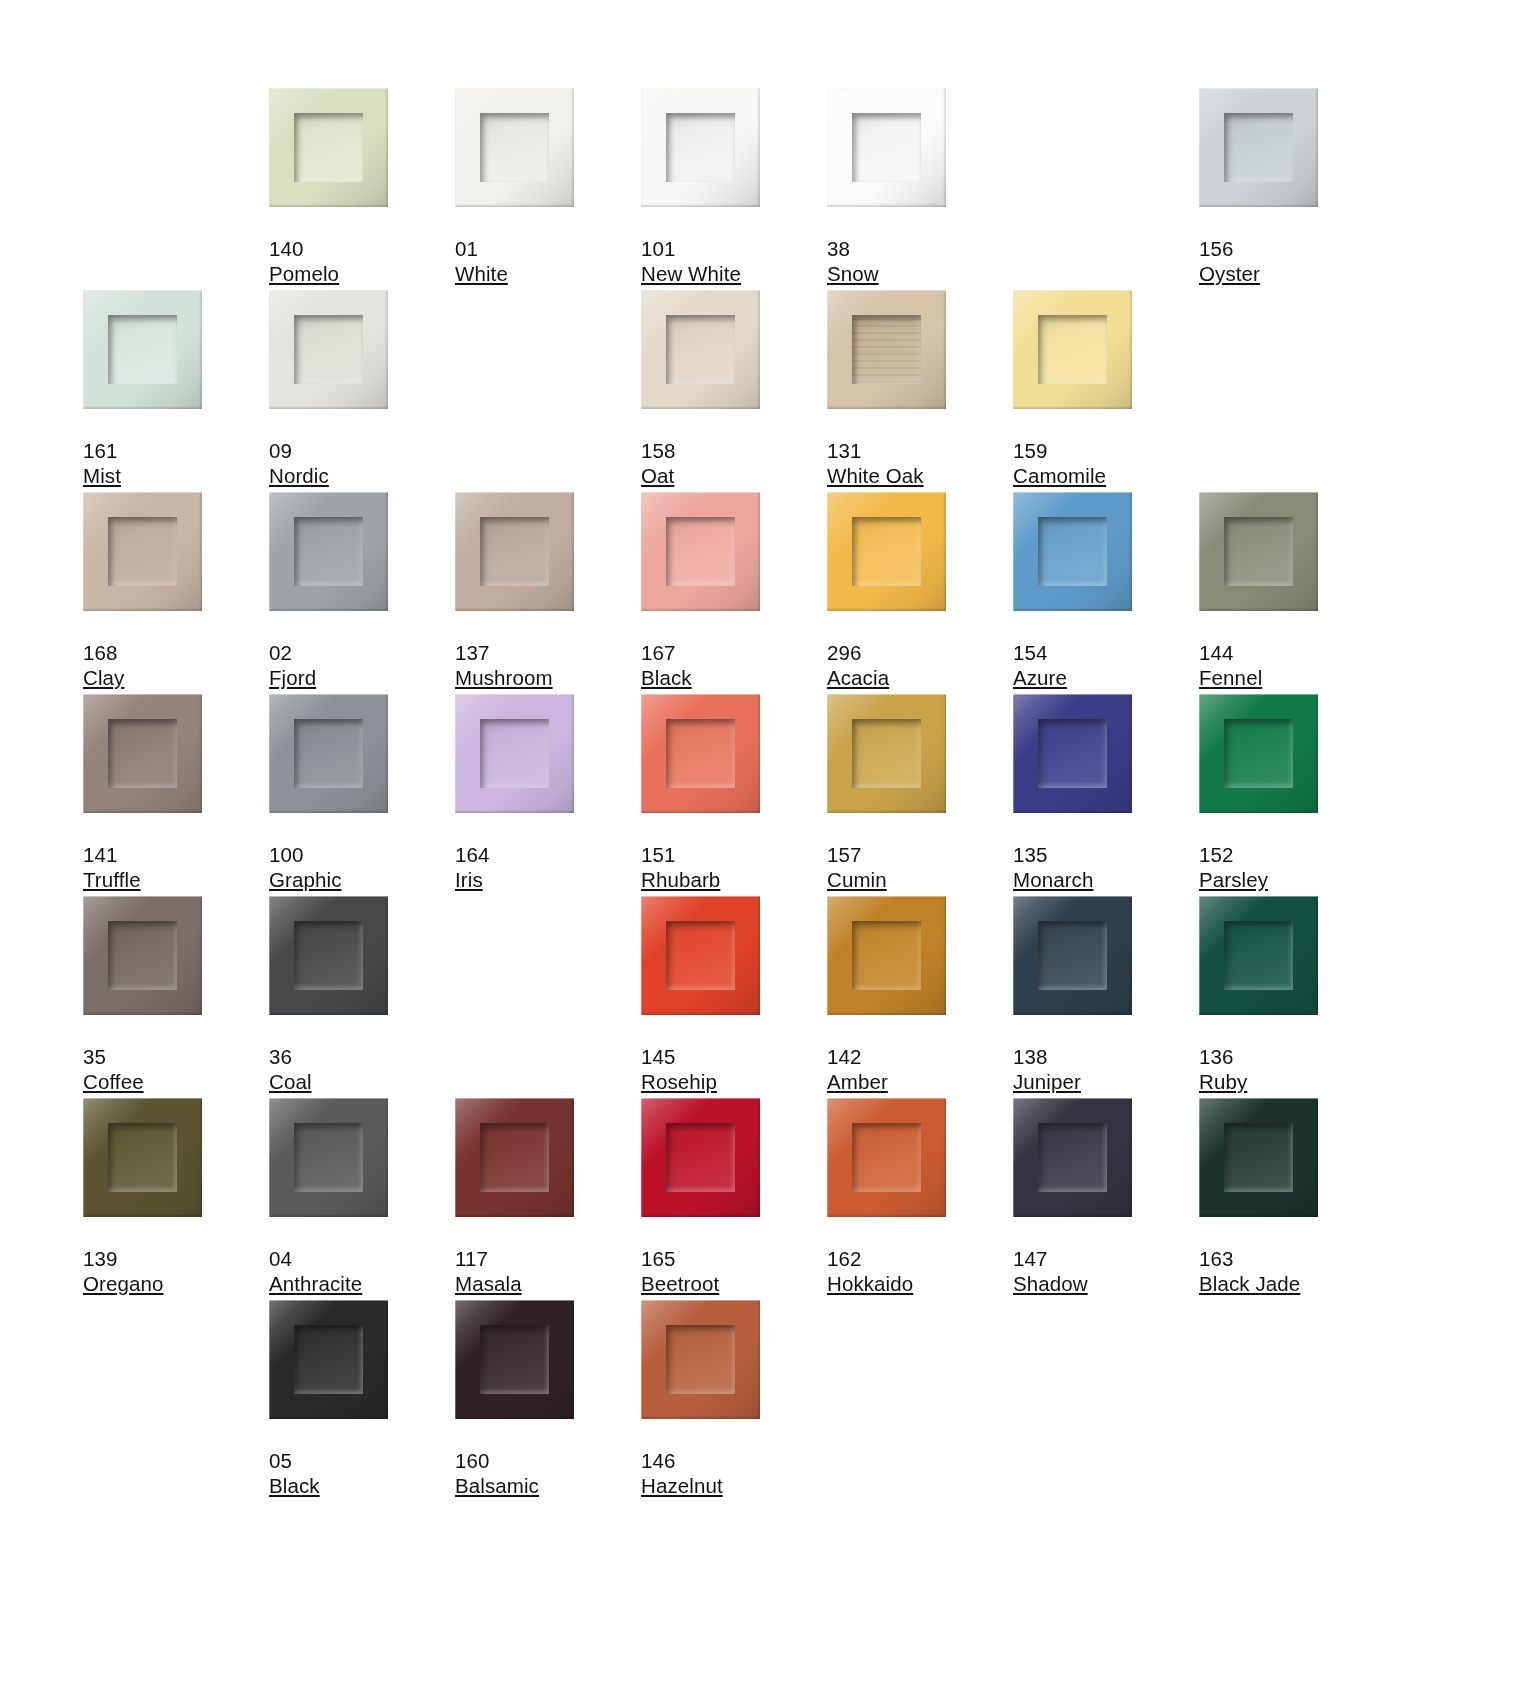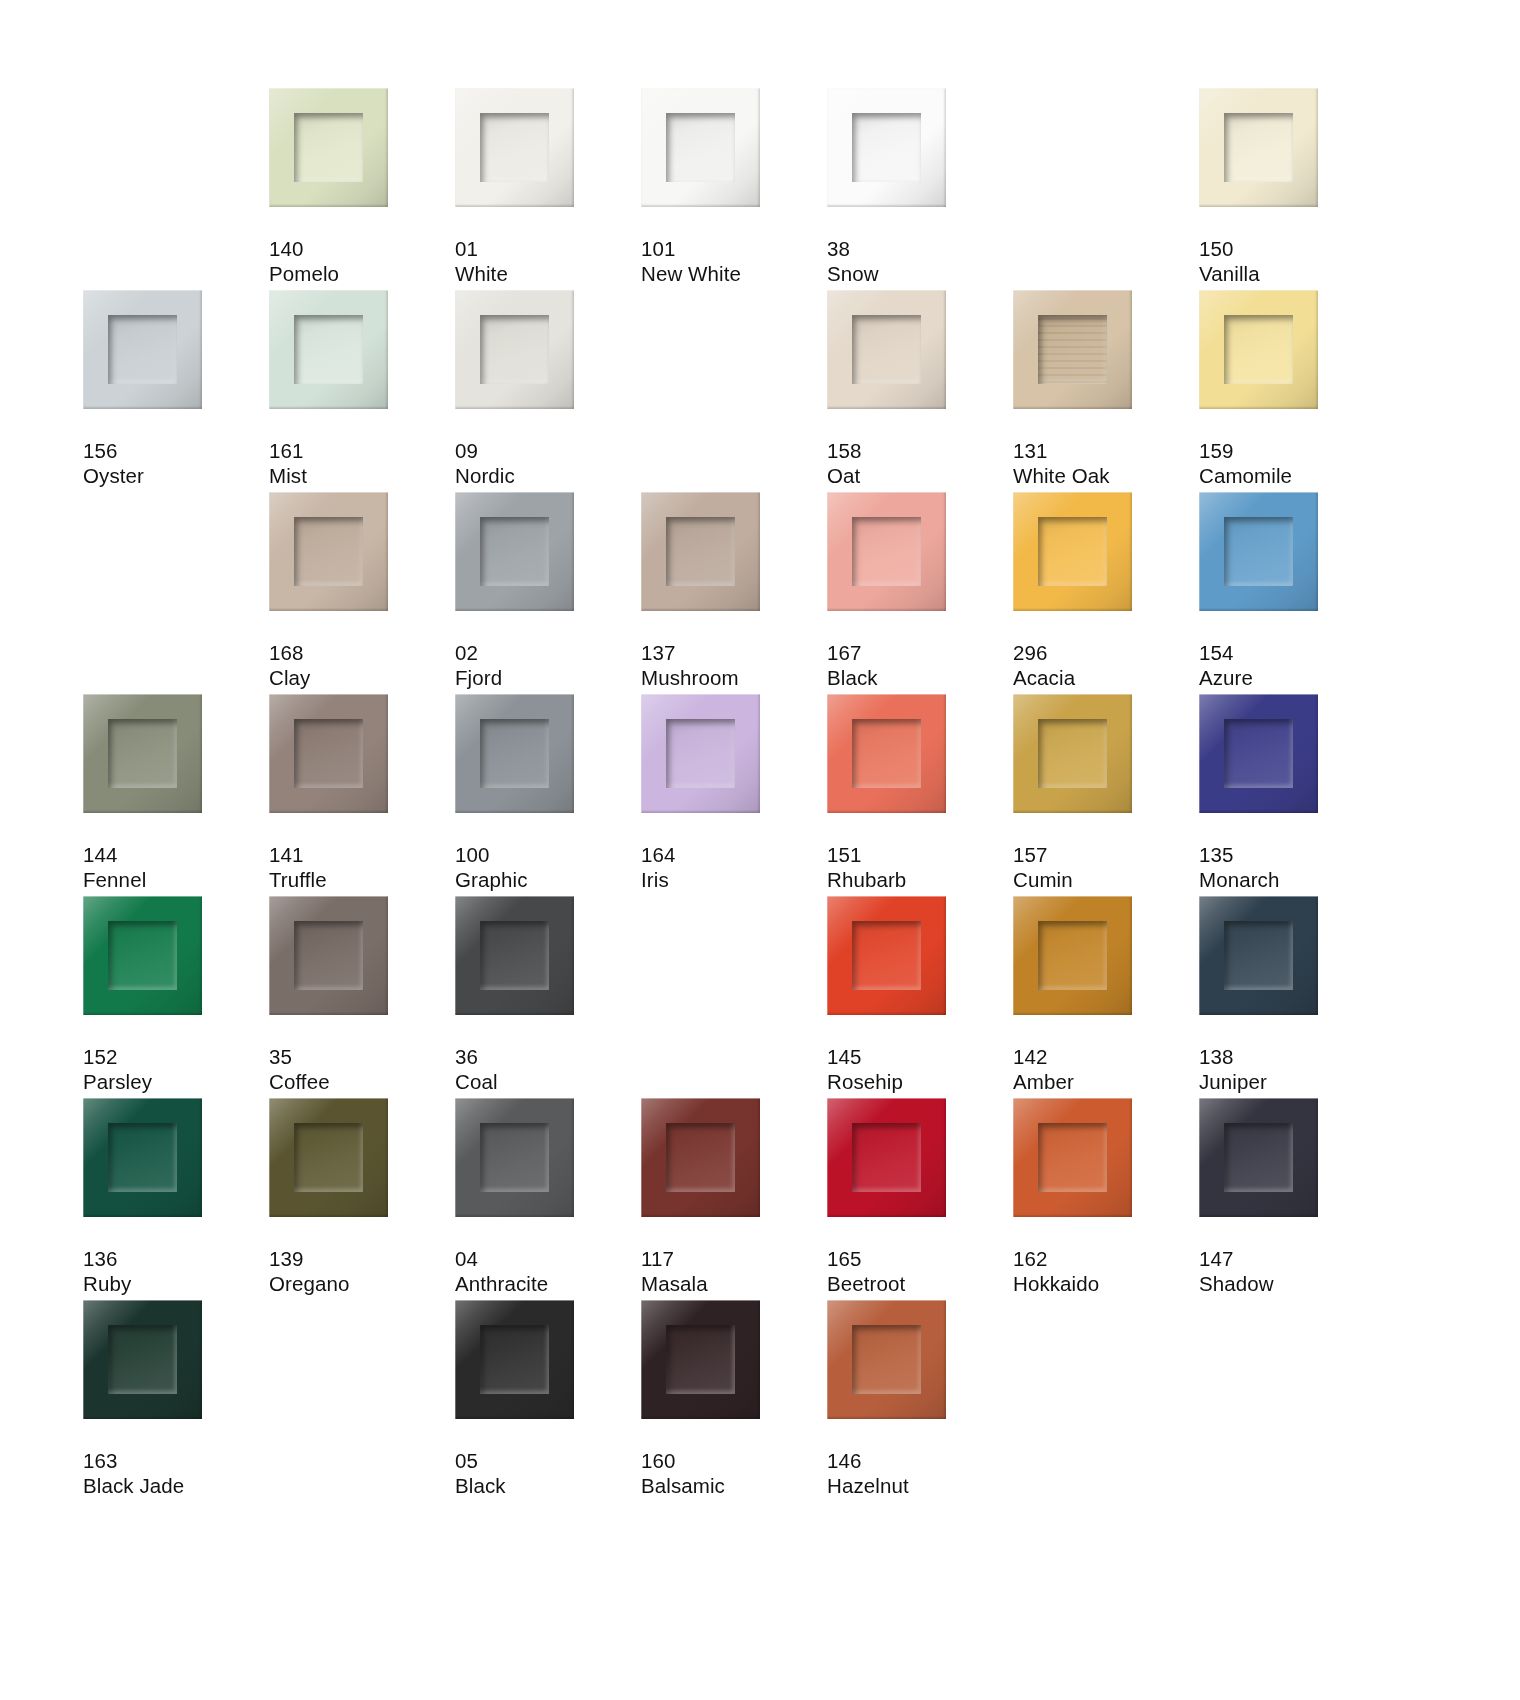--- a/index.html
+++ b/index.html
@@ -143,21 +143,21 @@
     position:absolute;
     left:0;
     top:148px;
     width:180px;
     color:#121212;
     font-size:20.5px;
     line-height:25px;
     letter-spacing:0.1px;
   }
   .code{display:block;}
-  .name{display:block;}
+  .name{display:block;text-decoration:underline;}
 </style>
 </head>
 <body>
 
 <div id="sheet">
   <div id="grid">
       <div class="cell empty"></div>
       <div class="cell">
         <div class="swatch">
           <div class="frame" style="background: rgb(217, 224, 192);">
@@ -198,31 +198,20 @@
           </div>
         </div>
         <div class="labels">
           <span class="code">38</span>
           <span class="name">Snow</span>
         </div>
       </div>
       <div class="cell empty"></div>
       <div class="cell">
         <div class="swatch">
-          <div class="frame" style="background: rgb(241, 234, 208);">
-            <div class="panel" style="background-color: rgb(243, 238, 217);"></div>
-          </div>
-        </div>
-        <div class="labels">
-          <span class="code">150</span>
-          <span class="name">Vanilla</span>
-        </div>
-      </div>
-      <div class="cell">
-        <div class="swatch">
           <div class="frame" style="background: rgb(204, 210, 213);">
             <div class="panel" style="background-color: rgb(201, 208, 212);"></div>
           </div>
         </div>
         <div class="labels">
           <span class="code">156</span>
           <span class="name">Oyster</span>
         </div>
       </div>
       <div class="cell">

